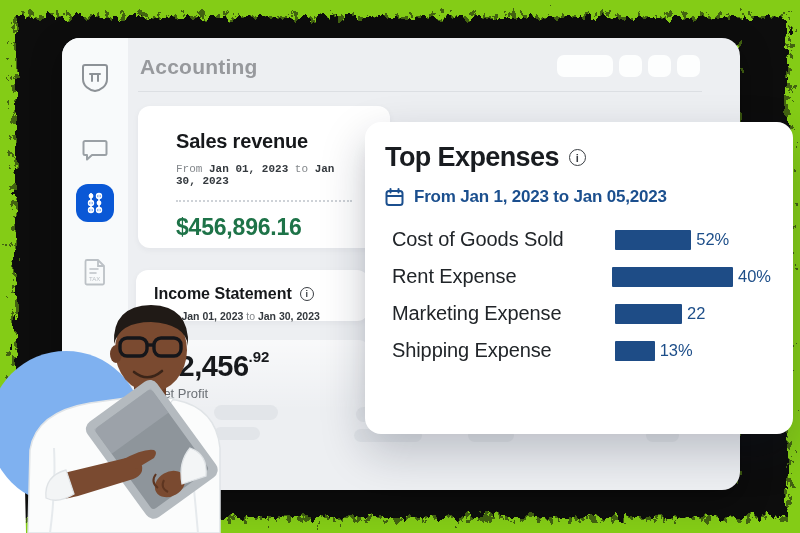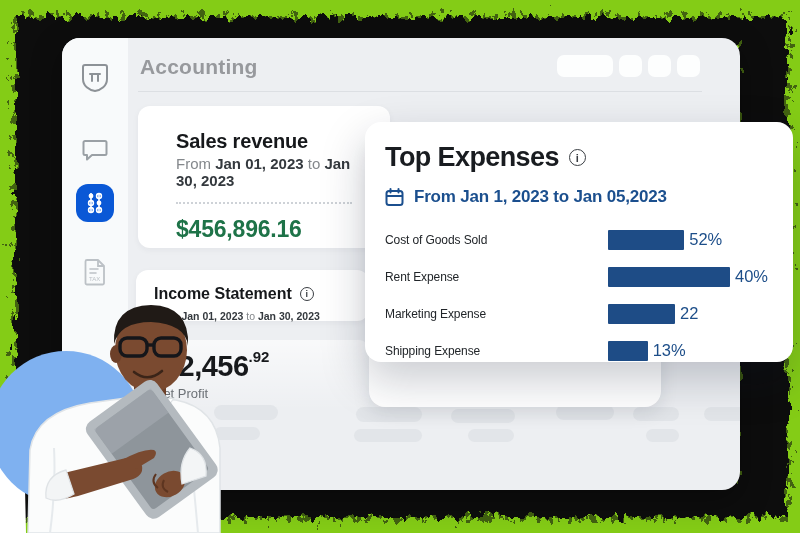--- a/index.html
+++ b/index.html
@@ -25,21 +25,21 @@
   .hdr-divider{position:absolute;left:10px;top:53px;width:564px;height:1px;background:#dcdfe3;}
   .hdr-buttons{position:absolute;right:40px;top:17px;display:flex;gap:6px;}
   .hdr-btn{height:22px;background:#fdfefe;border-radius:7px;border:none;cursor:pointer;}
   .hdr-btn.wide{width:56px;}
   .hdr-btn.sq{width:23px;}
 
   
   .sales-card{position:absolute;left:10px;top:68px;width:252px;height:142px;background:#ffffff;
               border-radius:12px;padding:24px 38px;box-shadow:0 2px 6px rgba(30,40,60,.05);}
   .sales-title{font-size:20px;font-weight:700;color:#16181b;letter-spacing:-.2px;}
-  .card-date{margin-top:2px;font-size:15px;color:#84888c;}
+  .card-date{margin-top:10px;font-size:11px;color:#84888c;font-family:Liberation Mono, monospace;}
   .dt-b{font-weight:700;color:#34393e;}
   .dotted{border:none;border-top:2px dotted #ced2d7;margin:13px 0 12px 0;}
   .sales-amount{font-size:23px;font-weight:700;color:#1e7348;letter-spacing:-.2px;}
 
   
   .income-card{position:absolute;left:8px;top:232px;width:233px;height:51px;background:#ffffff;
                border-radius:12px;padding:15px 18px;box-shadow:0 2px 6px rgba(30,40,60,.05);}
   .income-title-row{display:flex;align-items:center;gap:8px;}
   .income-title{font-size:16px;font-weight:700;color:#16181b;}
   .income-date{margin-top:7px;font-size:10.5px;color:#84888c;}
@@ -59,29 +59,29 @@
            border:1.5px solid #3a3e43;color:#3a3e43;font-weight:700;cursor:pointer;background:transparent;}
   .info-sm{width:14px;height:14px;font-size:9px;}
   .info-lg{width:17px;height:17px;font-size:11px;margin-left:10px;border-width:1.6px;}
 
   
   .person-svg{position:absolute;left:-6px;top:298px;z-index:4;}
 
   
   .expenses-bg-card{position:absolute;left:369px;top:135px;width:292px;height:272px;background:#ffffff;
                     border-radius:16px;z-index:5;box-shadow:0 6px 18px rgba(20,30,50,.10);}
-  .expenses-card{position:absolute;left:365px;top:122px;width:428px;height:240px;background:#ffffff;
+  .expenses-card{position:absolute;left:365px;top:122px;width:428px;height:312px;background:#ffffff;
                  border-radius:16px;z-index:6;box-shadow:0 18px 45px rgba(15,25,45,.22);padding:20px 22px 0 20px;}
   .exp-title-row{display:flex;align-items:center;}
   .exp-title{font-size:27px;font-weight:700;color:#191c20;letter-spacing:-.6px;}
   .exp-date-row{display:flex;align-items:center;gap:10px;margin-top:14px;cursor:pointer;}
   .exp-date{font-size:17px;font-weight:700;color:#1b4f8e;letter-spacing:-.2px;}
   .exp-rows{margin-top:14px;}
   .exp-row{display:flex;align-items:center;height:37px;}
-  .exp-label{width:223px;font-size:12px;color:#212529;letter-spacing:-.1px;}
+  .exp-label{width:223px;font-size:20px;color:#212529;letter-spacing:-.1px;margin-left:7px;}
   .exp-bar{height:20px;background:#1e4c86;border-radius:1px;}
   .exp-val{margin-left:5px;font-size:16.5px;color:#1d4e89;}
 </style>
 </head>
 <body>
 
 <div class="stage">
 
   <svg class="frame-svg" width="800" height="533" viewBox="0 0 800 533" aria-hidden="true">
     <defs>

